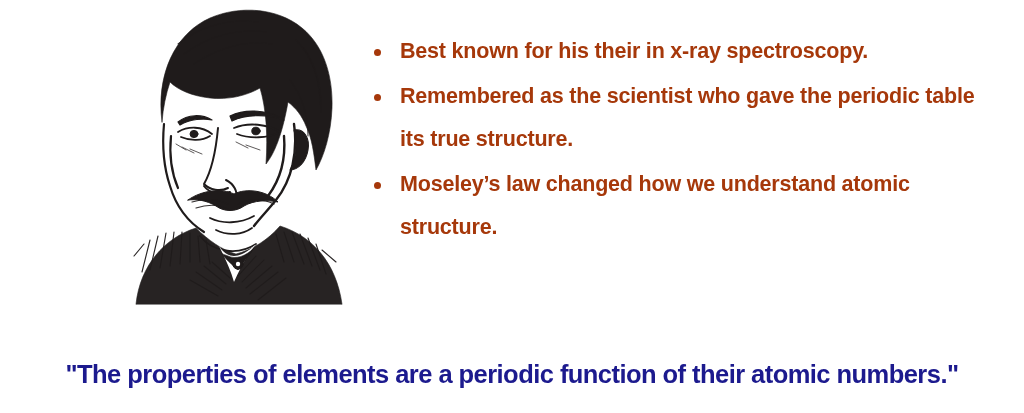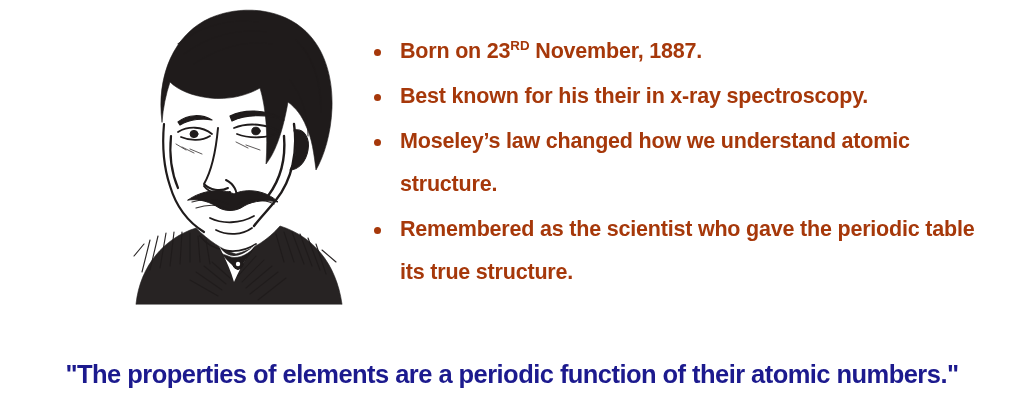--- a/index.html
+++ b/index.html
@@ -203,28 +203,25 @@
           <path d="M138 256 L116 278"></path>
           <path d="M130 252 L112 272"></path>
           <path d="M160 274 L132 296"></path>
         </g>
       </g>
     </svg>
   </div>
 
   <ul class="facts">
     <li class="fact">
-      <span class="bullet"></span><span>Born on 23</span><sup>RD</sup><span> November, 1887.</span>
+      <span class="bullet"></span><span>Best known for his their in x-ray spectroscopy.</span>
     </li>
     <li class="fact">
-      <span class="bullet"></span><span>Best known for his their in x-ray spectroscopy.</span>
+      <span class="bullet"></span><span>Remembered as the scientist who gave the periodic table its true structure.</span>
     </li>
     <li class="fact">
       <span class="bullet"></span><span>Moseley’s law changed how we understand atomic structure.</span>
     </li>
-    <li class="fact">
-      <span class="bullet"></span><span>Remembered as the scientist who gave the periodic table its true structure.</span>
-    </li>
   </ul>
 
   <div class="quote">"The properties of elements are a periodic function of their atomic numbers."</div>
 
 </div>
 
 </body></html>

